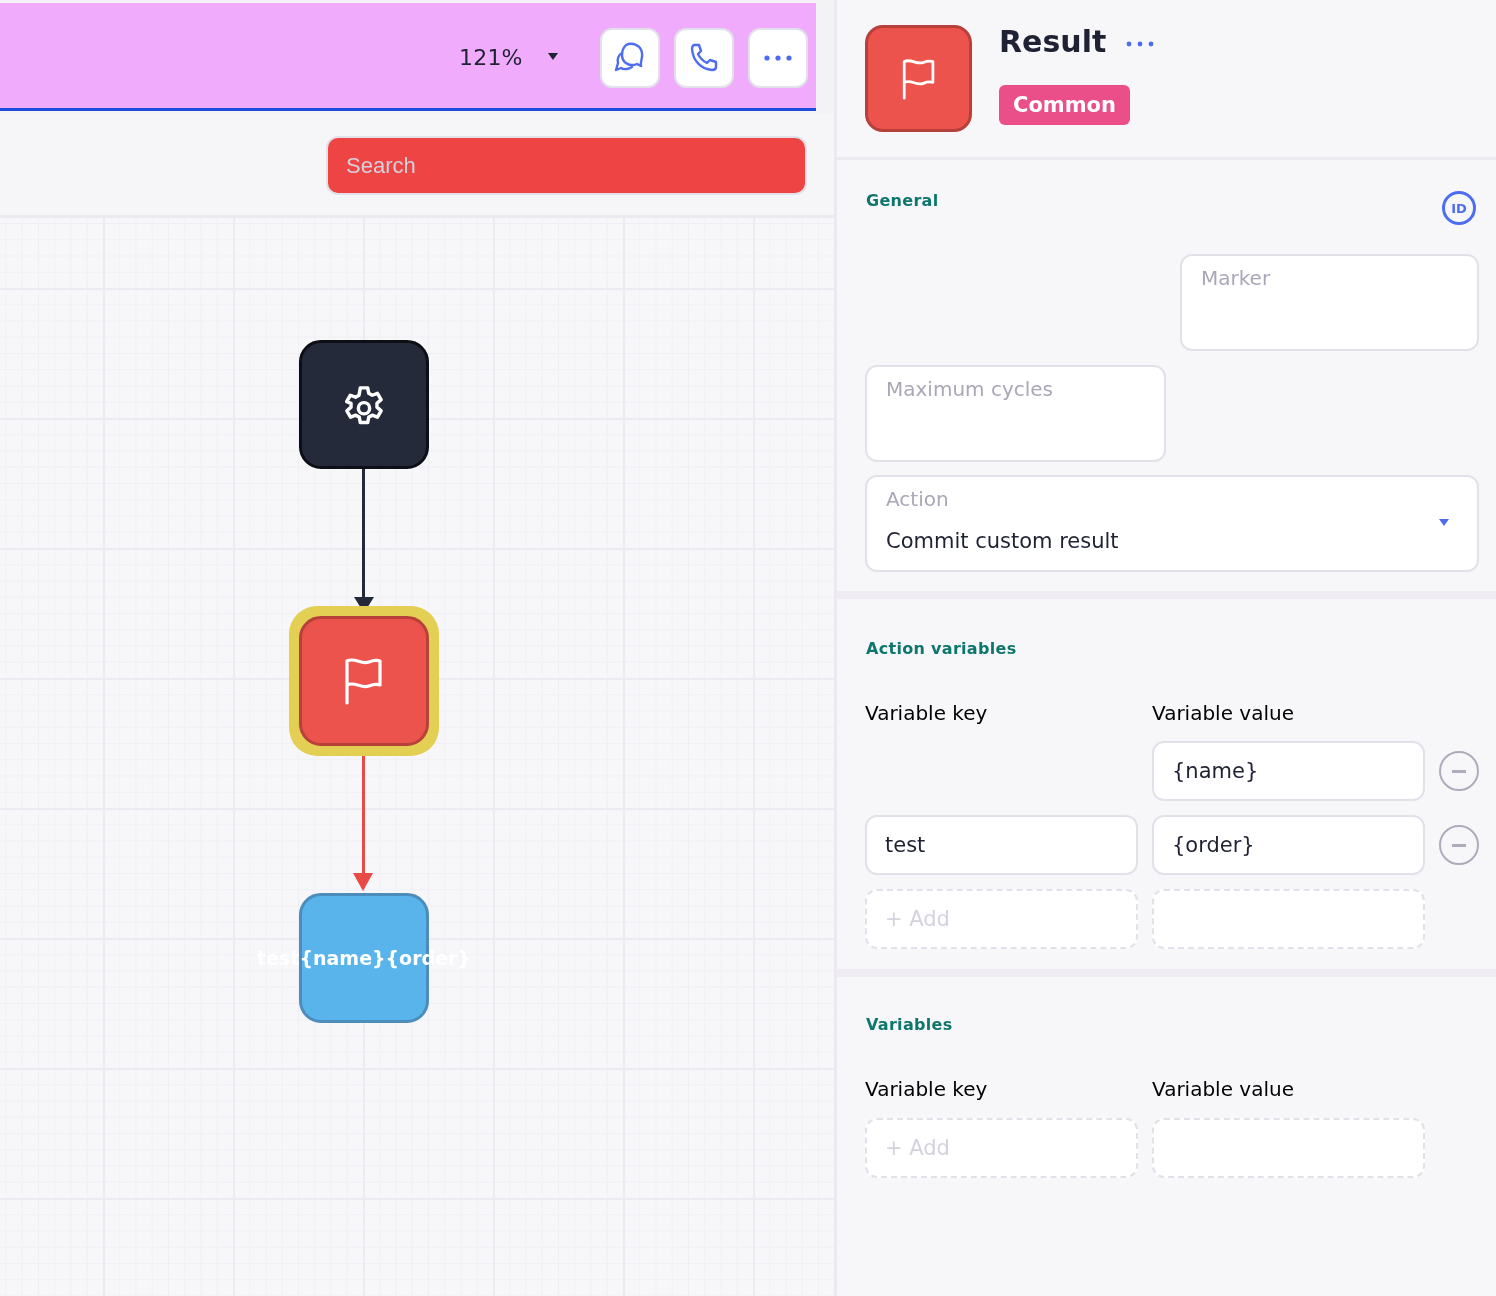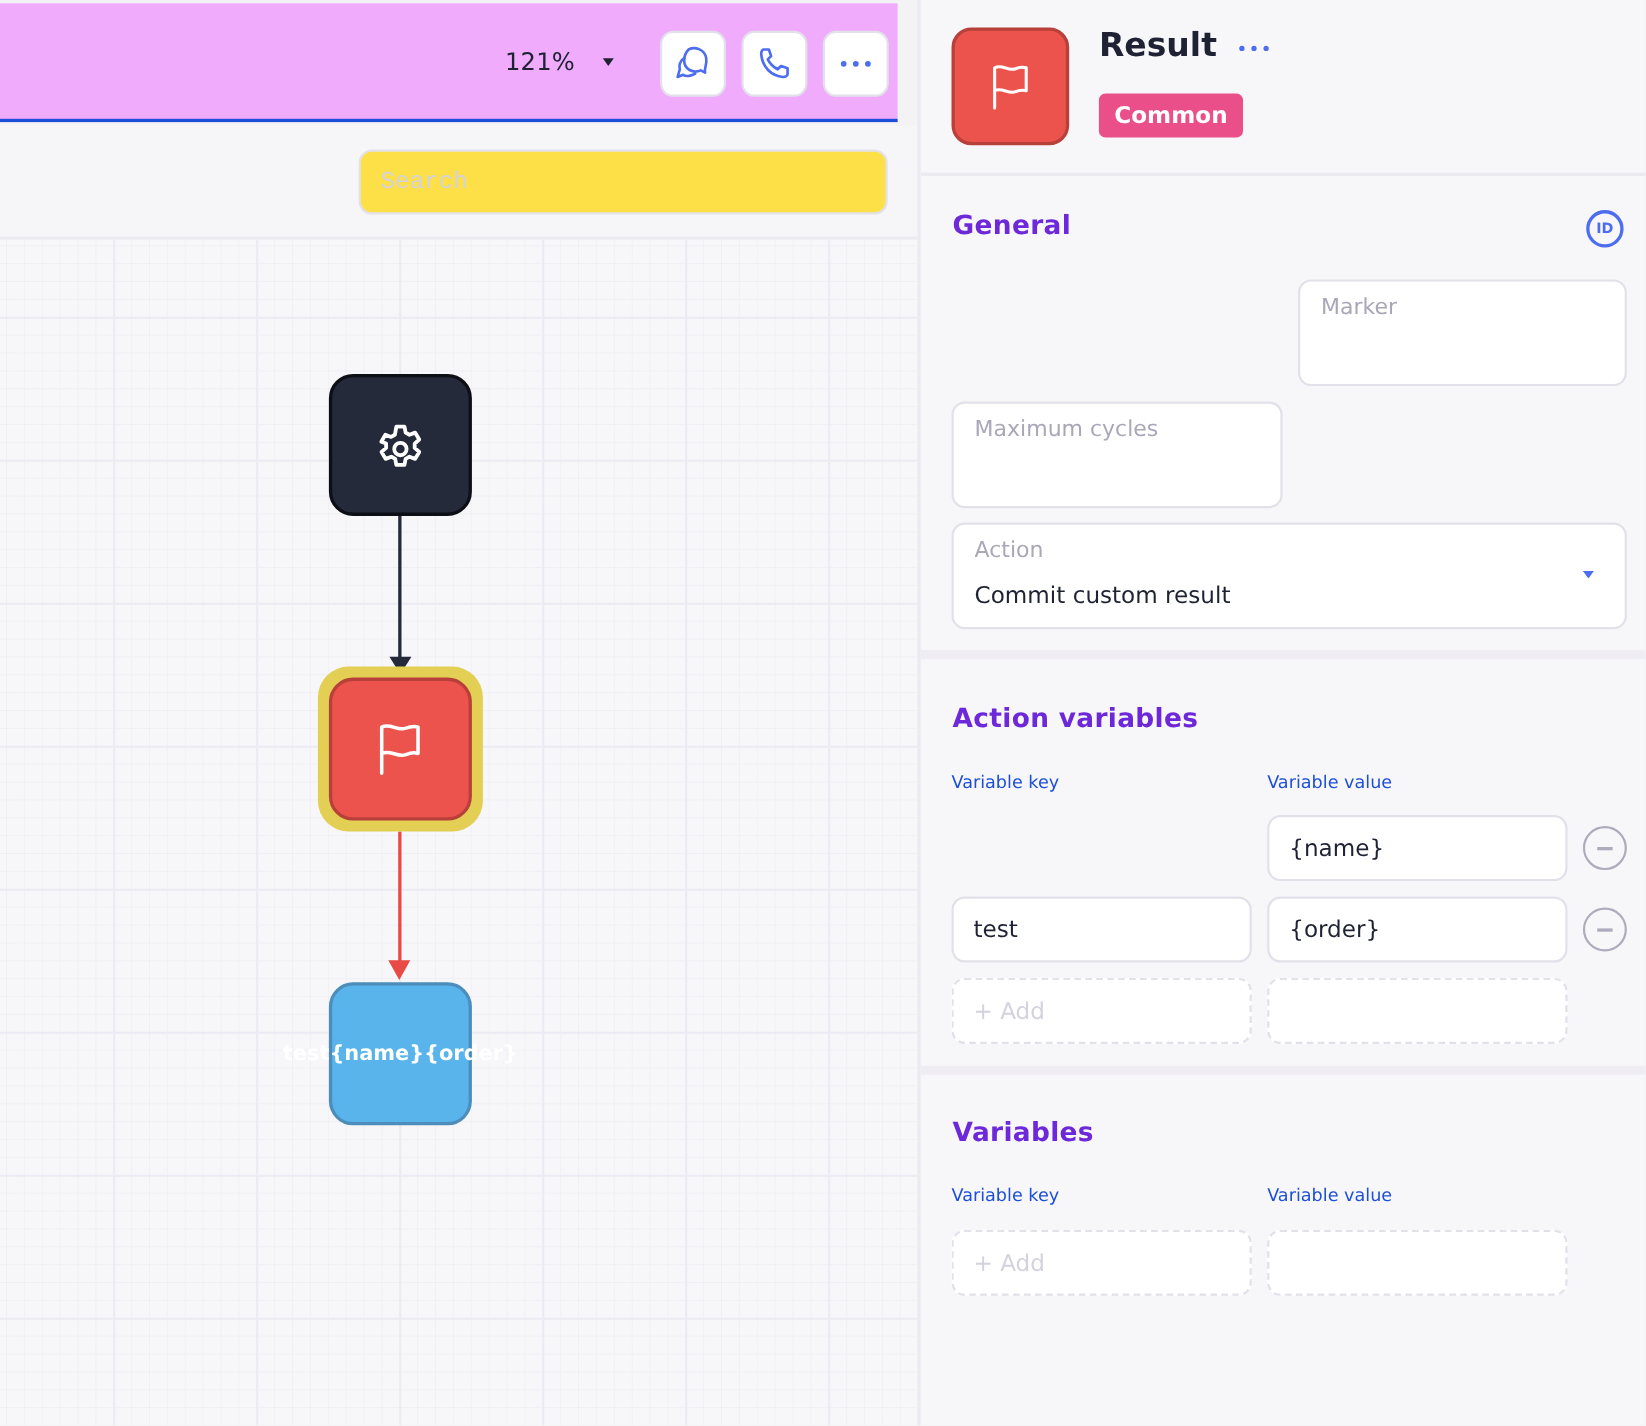--- a/index.html
+++ b/index.html
@@ -25,22 +25,22 @@
       cursor: pointer;
     }
     .tb-btn svg { display: block; }
 
     .searchbar {
       position: absolute; left: 0; top: 114px; width: 834px; height: 104px;
       background: #f6f6f9; border-bottom: 3px solid #ebeaf1;
     }
     .search-input {
       position: absolute; left: 326px; top: 22px; width: 481px; height: 59px;
-      border: 2px solid #e2e1ea; border-radius: 12px; background: #fde047;
-      padding: 0 18px; font-family: Liberation Mono, monospace; font-size: 22px; color: #1e2233; outline: none;
+      border: 2px solid #e2e1ea; border-radius: 12px; background: #ef4444;
+      padding: 0 18px; font-family: Liberation Sans, sans-serif; font-size: 22px; color: #1e2233; outline: none;
     }
     .search-input::placeholder { color: #d4d2de; }
 
     .canvas {
       position: absolute; left: 0; top: 218px; width: 834px; height: 1078px;
       background-color: #f7f7fa;
       background-image:
         linear-gradient(to right, #eceaf2 2px, transparent 2px),
         linear-gradient(to bottom, #eceaf2 2px, transparent 2px),
         linear-gradient(to right, #f0eff5 1px, transparent 1px),
@@ -71,33 +71,33 @@
       background: #ec534c; border: 3px solid #b8403a; display: flex; align-items: center; justify-content: center; }
     .header-title { position: absolute; left: 162px; top: 24px; font-size: 30px; font-weight: bold; color: #1e2233; }
     .header-more { position: absolute; left: 286px; top: 32px; width: 34px; height: 24px; cursor: pointer; display: flex; align-items: center; justify-content: center; }
     .header-badge { position: absolute; left: 162px; top: 85px; height: 40px; padding: 0 14px; border-radius: 6px;
       background: #ea4f8a; color: #fff; font-size: 21px; font-weight: bold; line-height: 40px; }
 
     .section { position: absolute; left: 0; width: 662px; }
     .sec-general { top: 163px; height: 436px; border-bottom: 8px solid #efedf3; }
     .sec-result { top: 607px; height: 370px; border-bottom: 8px solid #efedf3; }
     .sec-vars { top: 985px; height: 311px; }
-    .sec-title { position: absolute; left: 29px; font-size: 24px; font-weight: bold; color: #6d28d9; letter-spacing: 0.3px; }
+    .sec-title { position: absolute; left: 29px; font-size: 16px; font-weight: bold; color: #0f766e; letter-spacing: 0.3px; }
 
     .id-icon { position: absolute; left: 605px; top: 28px; width: 34px; height: 34px; border-radius: 50%;
       border: 3px solid #4d6df0; color: #4d6df0; font-size: 13px; font-weight: bold;
       display: flex; align-items: center; justify-content: center; cursor: pointer; }
 
     .field { position: absolute; background: #fff; border: 2px solid #e2e1ea; border-radius: 12px; cursor: text; }
     .field-label { position: absolute; left: 19px; top: 10px; font-size: 20px; color: #a9a7b8; }
     .field-value { position: absolute; left: 19px; top: 52px; font-size: 21px; color: #1e2233; }
     .select-caret { position: absolute; right: 28px; top: 42px; width: 0; height: 0;
       border-left: 5px solid transparent; border-right: 5px solid transparent; border-top: 7px solid #4d6df0; }
 
-    .col-head { position: absolute; font-size: 16px; color: #1d4ed8; }
+    .col-head { position: absolute; font-size: 20px; color: #000000; }
     .kv { position: absolute; height: 60px; background: #fff; border: 2px solid #e2e1ea; border-radius: 12px;
       padding: 0 18px; font-size: 21px; color: #1e2233; display: flex; align-items: center; cursor: text; }
     .kv.dashed { border: 2px dashed #e2e1ea; color: #d4d2de; }
     .remove-btn { position: absolute; width: 40px; height: 40px; border-radius: 50%; border: 2px solid #aeacbc;
       display: flex; align-items: center; justify-content: center; cursor: pointer; }
     .remove-btn span { width: 14px; height: 3px; background: #aeacbc; display: block; }
   </style>
 </head>
 <body>
 

